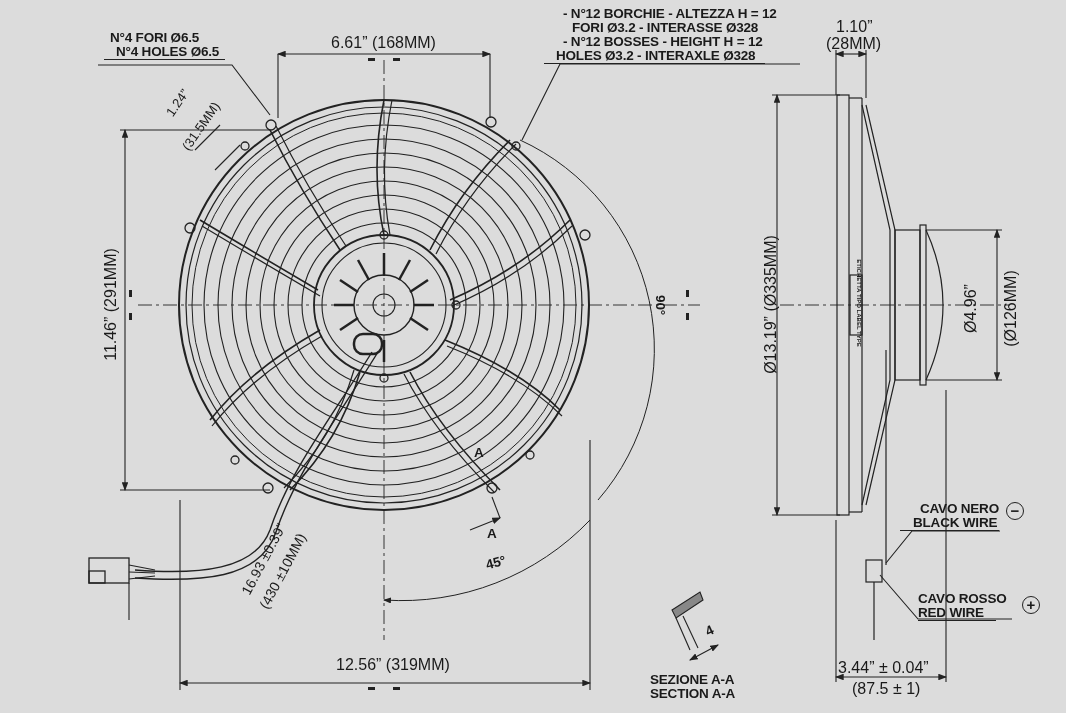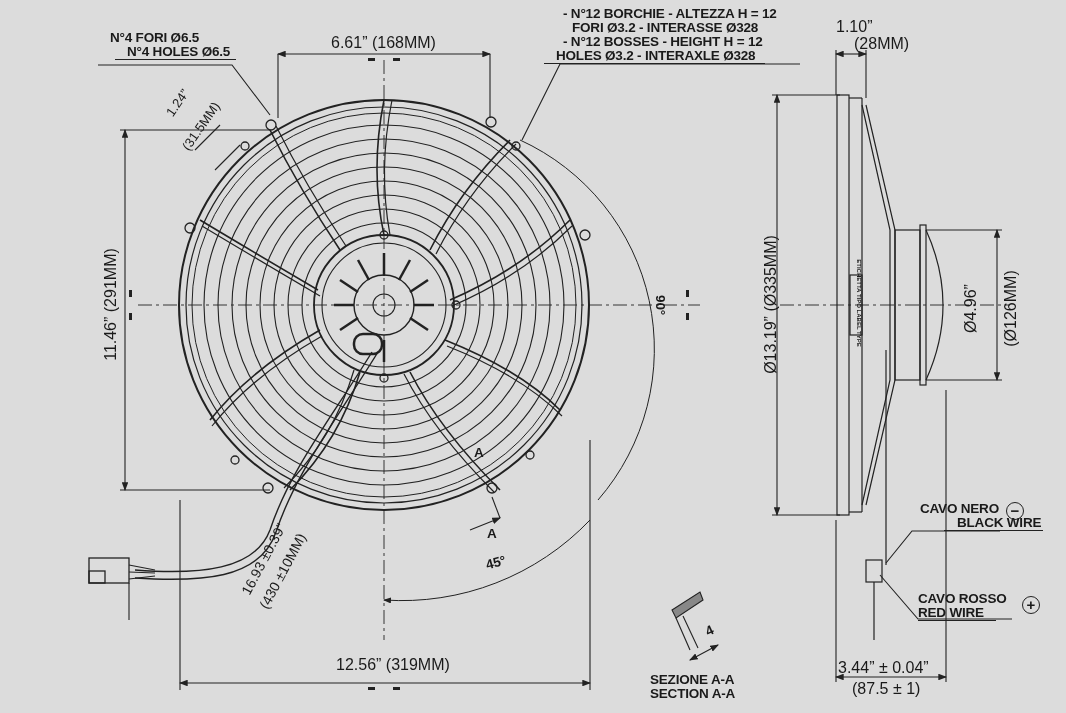--- a/index.html
+++ b/index.html
@@ -187,21 +187,21 @@
     <rect x="368" y="687" width="7" height="3"></rect>
       <rect x="393" y="687" width="7" height="3"></rect>
     <rect x="129" y="290" width="3" height="7"></rect>
       <rect x="129" y="313" width="3" height="7"></rect>
     <rect x="686" y="290" width="3" height="7"></rect>
       <rect x="686" y="313" width="3" height="7"></rect>
   </g>
 </svg>
 
 <div class="lbl bold" style="left:110px;top:31px;">N°4 FORI Ø6.5</div>
-<div class="lbl bold ul" style="left:115px;top:45px;padding-left:12px;padding-right:6px;text-align:right;">N°4 HOLES Ø6.5</div>
+<div class="lbl bold ul" style="left:104px;top:45px;padding-left:12px;padding-right:6px;text-align:right;">N°4 HOLES Ø6.5</div>
 
 <div class="lbl bold" style="left:563px;top:7px;">- N°12 BORCHIE - ALTEZZA H = 12</div>
 <div class="lbl bold" style="left:572px;top:21px;">FORI Ø3.2 - INTERASSE Ø328</div>
 <div class="lbl bold" style="left:563px;top:35px;">- N°12 BOSSES - HEIGHT H = 12</div>
 <div class="lbl bold ul" style="left:544px;top:49px;padding-left:12px;padding-right:10px;">HOLES Ø3.2 - INTERAXLE Ø328</div>
 
 <div class="lbl dim" style="left:320px;top:34px;margin-left:11px;">6.61” (168MM)</div>
 
 <div class="lbl dim" style="left:162px;top:110px;font-size:13px;transform:rotate(-55deg);transform-origin:left top;">1.24”</div>
 <div class="lbl dim" style="left:178px;top:144px;font-size:13px;transform:rotate(-55deg);transform-origin:left top;">(31.5MM)</div>
@@ -216,31 +216,31 @@
 <div class="lbl bold" style="left:650px;top:298px;transform:rotate(90deg);">90°</div>
 <div class="lbl bold" style="left:486px;top:556px;transform:rotate(-15deg);">45°</div>
 <div class="lbl bold" style="left:487px;top:527px;">A</div>
 <div class="lbl bold" style="left:474px;top:446px;">A</div>
 
 <div class="lbl bold" style="left:650px;top:673px;">SEZIONE A-A</div>
 <div class="lbl bold" style="left:650px;top:687px;">SECTION A-A</div>
 <div class="lbl bold" style="left:706px;top:624px;transform:rotate(-25deg);">4</div>
 
 <div class="lbl dim" style="left:836px;top:18px;">1.10”</div>
-<div class="lbl dim" style="left:854px;top:35px;text-align:center;">(28MM)</div>
+<div class="lbl dim" style="left:826px;top:35px;text-align:center;">(28MM)</div>
 
 <div class="lbl dim" style="left:690px;top:296px;transform:rotate(-90deg);width:160px;text-align:center;">Ø13.19” (Ø335MM)</div>
 
 <div class="lbl dim" style="left:935px;top:300px;transform:rotate(-90deg);width:70px;text-align:center;">Ø4.96”</div>
 <div class="lbl dim" style="left:965px;top:300px;transform:rotate(-90deg);width:90px;text-align:center;">(Ø126MM)</div>
 
 <div class="lbl dim" style="left:838px;top:659px;text-align:center;">3.44” ± 0.04”</div>
 <div class="lbl dim" style="left:852px;top:680px;">(87.5 ± 1)</div>
 
 <div class="lbl bold" style="left:920px;top:502px;">CAVO NERO</div>
-<div class="lbl bold ul" style="left:944px;top:516px;padding-right:2px;padding-left:13px;">BLACK WIRE</div>
+<div class="lbl bold ul" style="left:900px;top:516px;padding-right:2px;padding-left:13px;">BLACK WIRE</div>
 <div class="lbl" style="left:1006px;top:502px;"><span class="circ">−</span></div>
 
 <div class="lbl bold" style="left:918px;top:592px;">CAVO ROSSO</div>
 <div class="lbl bold ul" style="left:918px;top:606px;padding-right:12px;">RED WIRE</div>
 <div class="lbl" style="left:1022px;top:596px;"><span class="circ">+</span></div>
 
 <div class="lbl" style="left:815px;top:300px;font-size:6px;font-weight:bold;transform:rotate(90deg);">ETICHETTA TIPO LABEL TYPE</div>
 
 </body></html>

